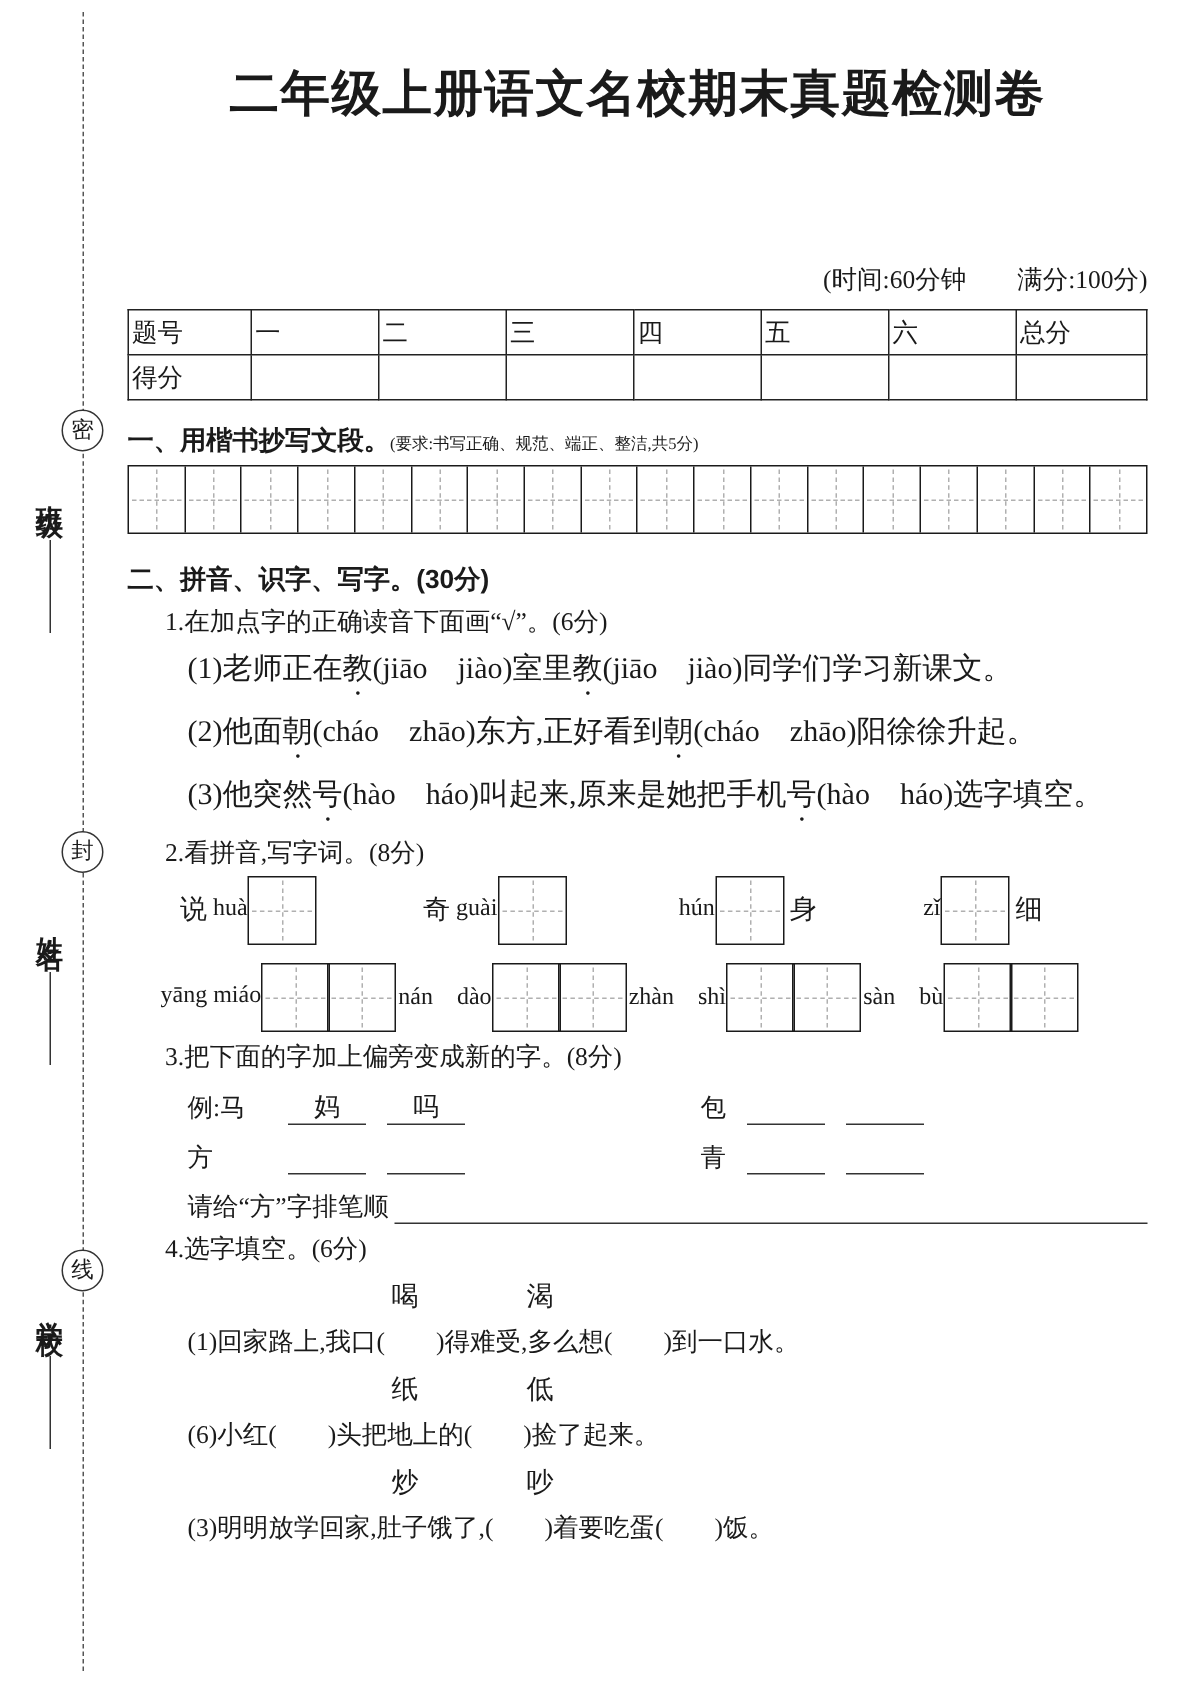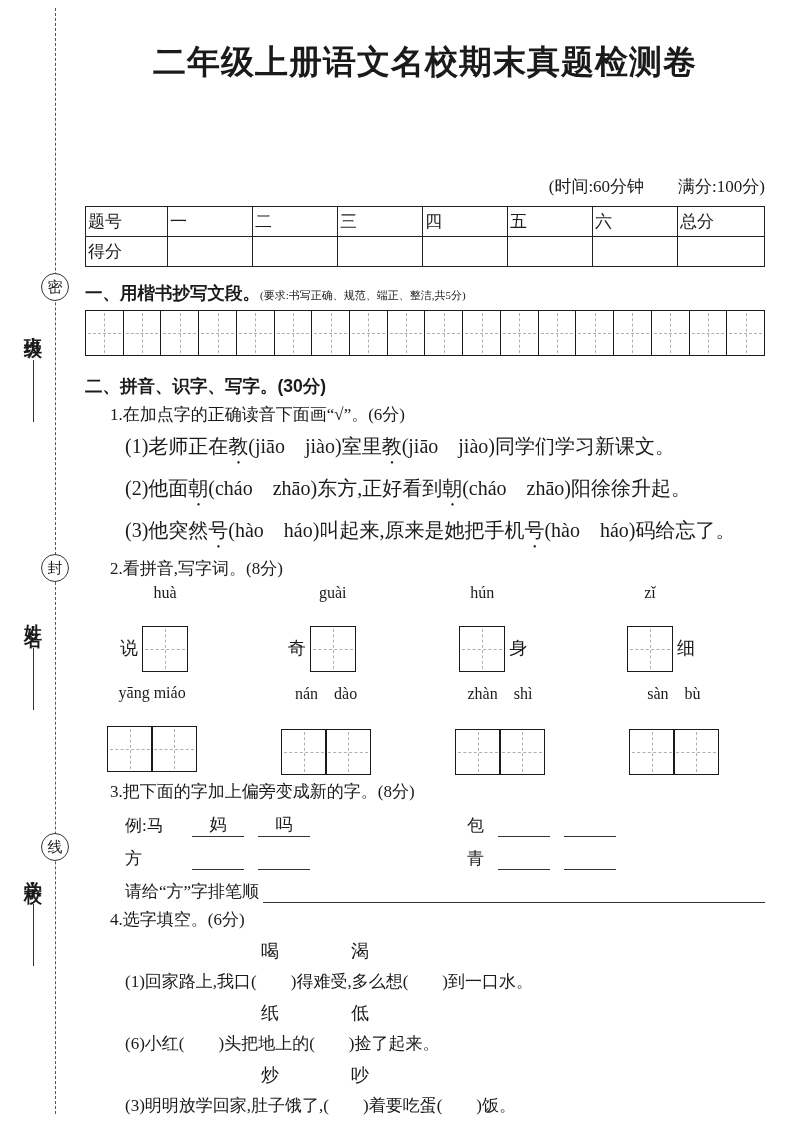--- a/index.html
+++ b/index.html
@@ -53,21 +53,21 @@
   .dotu {
     -webkit-text-emphasis: filled dot; -webkit-text-emphasis-position: under right;
     text-emphasis: filled dot; text-emphasis-position: under right;
   }
 
   .q2row { display:flex; margin-top:4px; }
   .q2row1 { justify-content:space-between; padding:0 70px 0 35px; }
   .q2row2 { justify-content:space-between; padding:0 46px 0 22px; margin-top:12px; }
   .qg { display:flex; align-items:flex-end; gap:4px; }
   .qchar { font-size:18px; padding-bottom:12px; }
-  .pcell { display:flex; flex-direction:column; align-items:center;gap:22px; }
+  .pcell { display:flex; flex-direction:row; align-items:center; }
   .pinyin { font-size:16px; margin-bottom:2px; white-space:pre; }
   .tian-group { display:flex; }
   .tian-group .tian { width:46px; height:46px; border:1.8px solid #1a1a1a; }
   .tian-group .tian + .tian { margin-left:-1.8px; }
 
   .q3row { display:flex; align-items:flex-end; margin-top:10px; padding-left:40px; font-size:17px; }
   .q3label { min-width:60px; }
   .q3label.rt { margin-left:150px; min-width:24px; }
   .uline { display:inline-block; width:52px; border-bottom:1.2px solid #333; text-align:center; margin:0 7px; min-height:22px; }
   .strokeline { display:flex; align-items:flex-end; margin-top:10px; padding-left:40px; font-size:17px; }
@@ -164,21 +164,21 @@
   <div class="s2head hei">二、拼音、识字、写字。(30分)</div>
 
   <div class="qtitle">1.在加点字的正确读音下面画“√”。(6分)</div>
   <div class="q1item">
     <span>(1)老师正在</span><span class="dotu">教</span><span>(jiāo　jiào)</span><span>室里</span><span class="dotu">教</span><span>(jiāo　jiào)</span><span>同学们学习新课文。</span>
   </div>
   <div class="q1item">
     <span>(2)他面</span><span class="dotu">朝</span><span>(cháo　zhāo)</span><span>东方,正好看到</span><span class="dotu">朝</span><span>(cháo　zhāo)</span><span>阳徐徐升起。</span>
   </div>
   <div class="q1item">
-    <span>(3)他突然</span><span class="dotu">号</span><span>(hào　háo)</span><span>叫起来,原来是她把手机</span><span class="dotu">号</span><span>(hào　háo)</span><span>码给忘了。</span>
+    <span>(3)他突然</span><span class="dotu">号</span><span>(hào　háo)</span><span>叫起来,原来是她把手机</span><span class="dotu">号</span><span>(hào　háo)</span><span>选字填空。</span>
   </div>
 
   <div class="qtitle">2.看拼音,写字词。(8分)</div>
   <div class="q2row q2row1">
     <div class="qg">
       <span class="qchar">说</span>
       <div class="pcell">
         <span class="pinyin">huà</span>
         <div class="tian-group">
             <div class="tian"></div>

